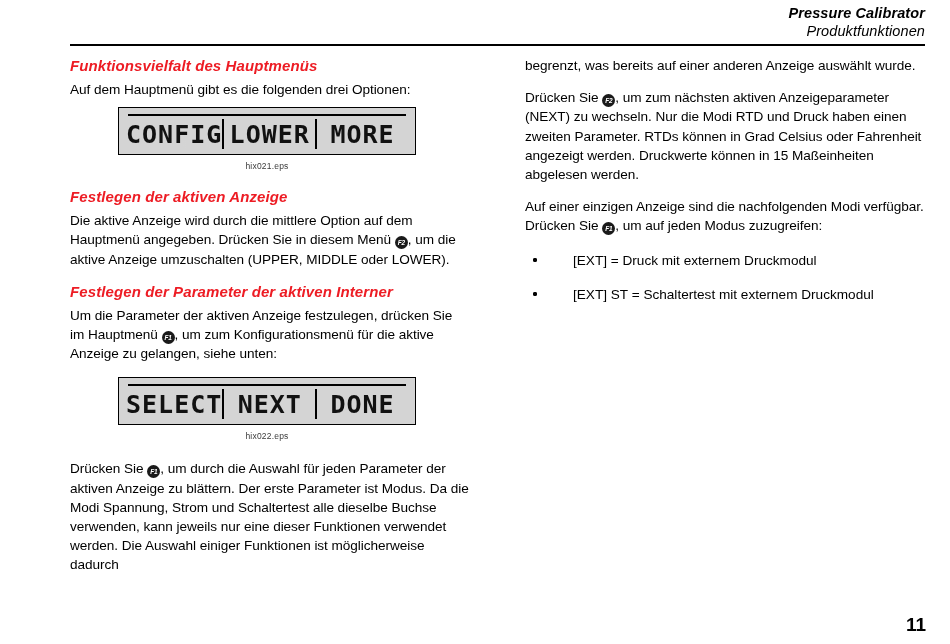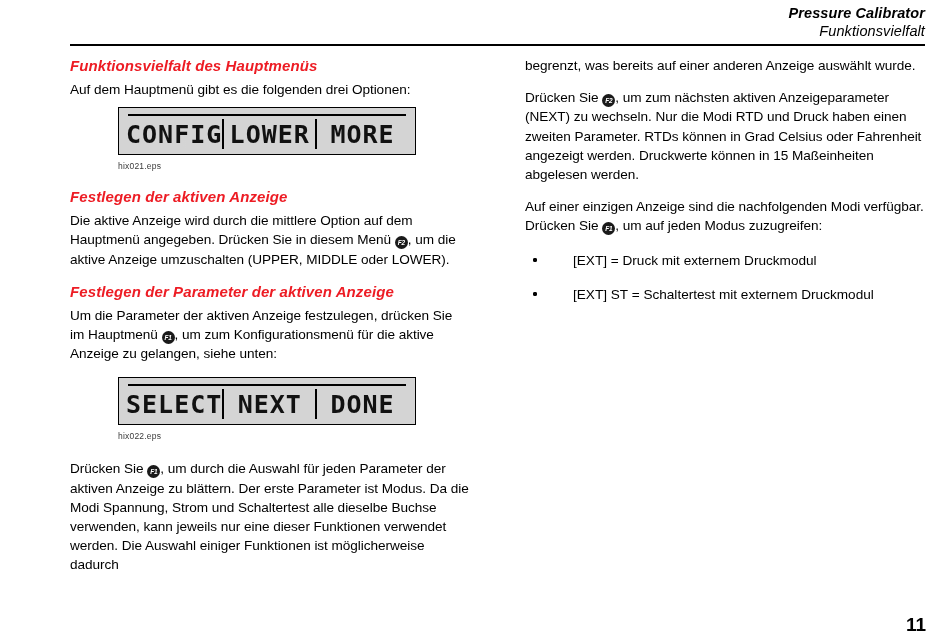--- a/index.html
+++ b/index.html
@@ -134,21 +134,21 @@
       repeating-linear-gradient(to bottom, rgba(212,212,212,0) 0px, rgba(212,212,212,0) 1.6px, rgba(212,212,212,0.95) 1.6px, rgba(212,212,212,0.95) 2.4px);
     background-blend-mode: normal;
   }
   .lcd-sep {
     width: 2px;
     background: #000000;
     flex: 0 0 2px;
   }
   .lcd-caption {
     margin: 6px 0 0 0;
-    text-align: left;
+    text-align: center;
     font-size: 8.5px;
     color: #3a3a3a;
     letter-spacing: 0.2px;
     padding-right: 0px;
   }
 
   
   ul.bullets {
     list-style: none;
     margin: 4px 0 0 0;
@@ -178,21 +178,21 @@
     bottom: 8px;
     font-size: 19px;
     font-weight: bold;
   }
 </style>
 </head>
 <body>
 
 <div class="page-header">
   <div class="line">Pressure Calibrator</div>
-  <div class="line sub">Funktionsvielfalt</div>
+  <div class="line sub">Produktfunktionen</div>
 </div>
 <div class="header-rule"></div>
 
 <div class="col col-left">
 
   <h2 class="sect">Funktionsvielfalt des Hauptmenüs</h2>
 
   <p class="body tight">Auf dem Hauptmenü gibt es die folgenden drei Optionen:</p>
 
   <div class="lcd-wrap">
@@ -208,21 +208,21 @@
     </div>
     <div class="lcd-caption">hix021.eps</div>
   </div>
 
   <div style="height:16px"></div>
 
   <h2 class="sect">Festlegen der aktiven Anzeige</h2>
 
   <p class="body"><span>Die aktive Anzeige wird durch die mittlere Option auf dem Hauptmenü angegeben. Drücken Sie in diesem Menü </span><span class="fkey">F2</span><span>, um die aktive Anzeige umzuschalten (UPPER, MIDDLE oder LOWER).</span></p>
 
-  <h2 class="sect">Festlegen der Parameter der aktiven Anzeige</h2>
+  <h2 class="sect">Festlegen der Parameter der aktiven Interner</h2>
 
   <p class="body tight"><span>Um die Parameter der aktiven Anzeige festzulegen, drücken Sie im Hauptmenü </span><span class="fkey">F1</span><span>, um zum Konfigurationsmenü für die aktive Anzeige zu gelangen, siehe unten:</span></p>
 
   <div class="lcd-wrap" style="margin-top:14px">
     <div class="lcd">
       <div class="lcd-topline"></div>
       <div class="lcd-row">
         <div class="lcd-cell">SELECT</div>
         <div class="lcd-sep"></div>
         <div class="lcd-cell">NEXT</div>

